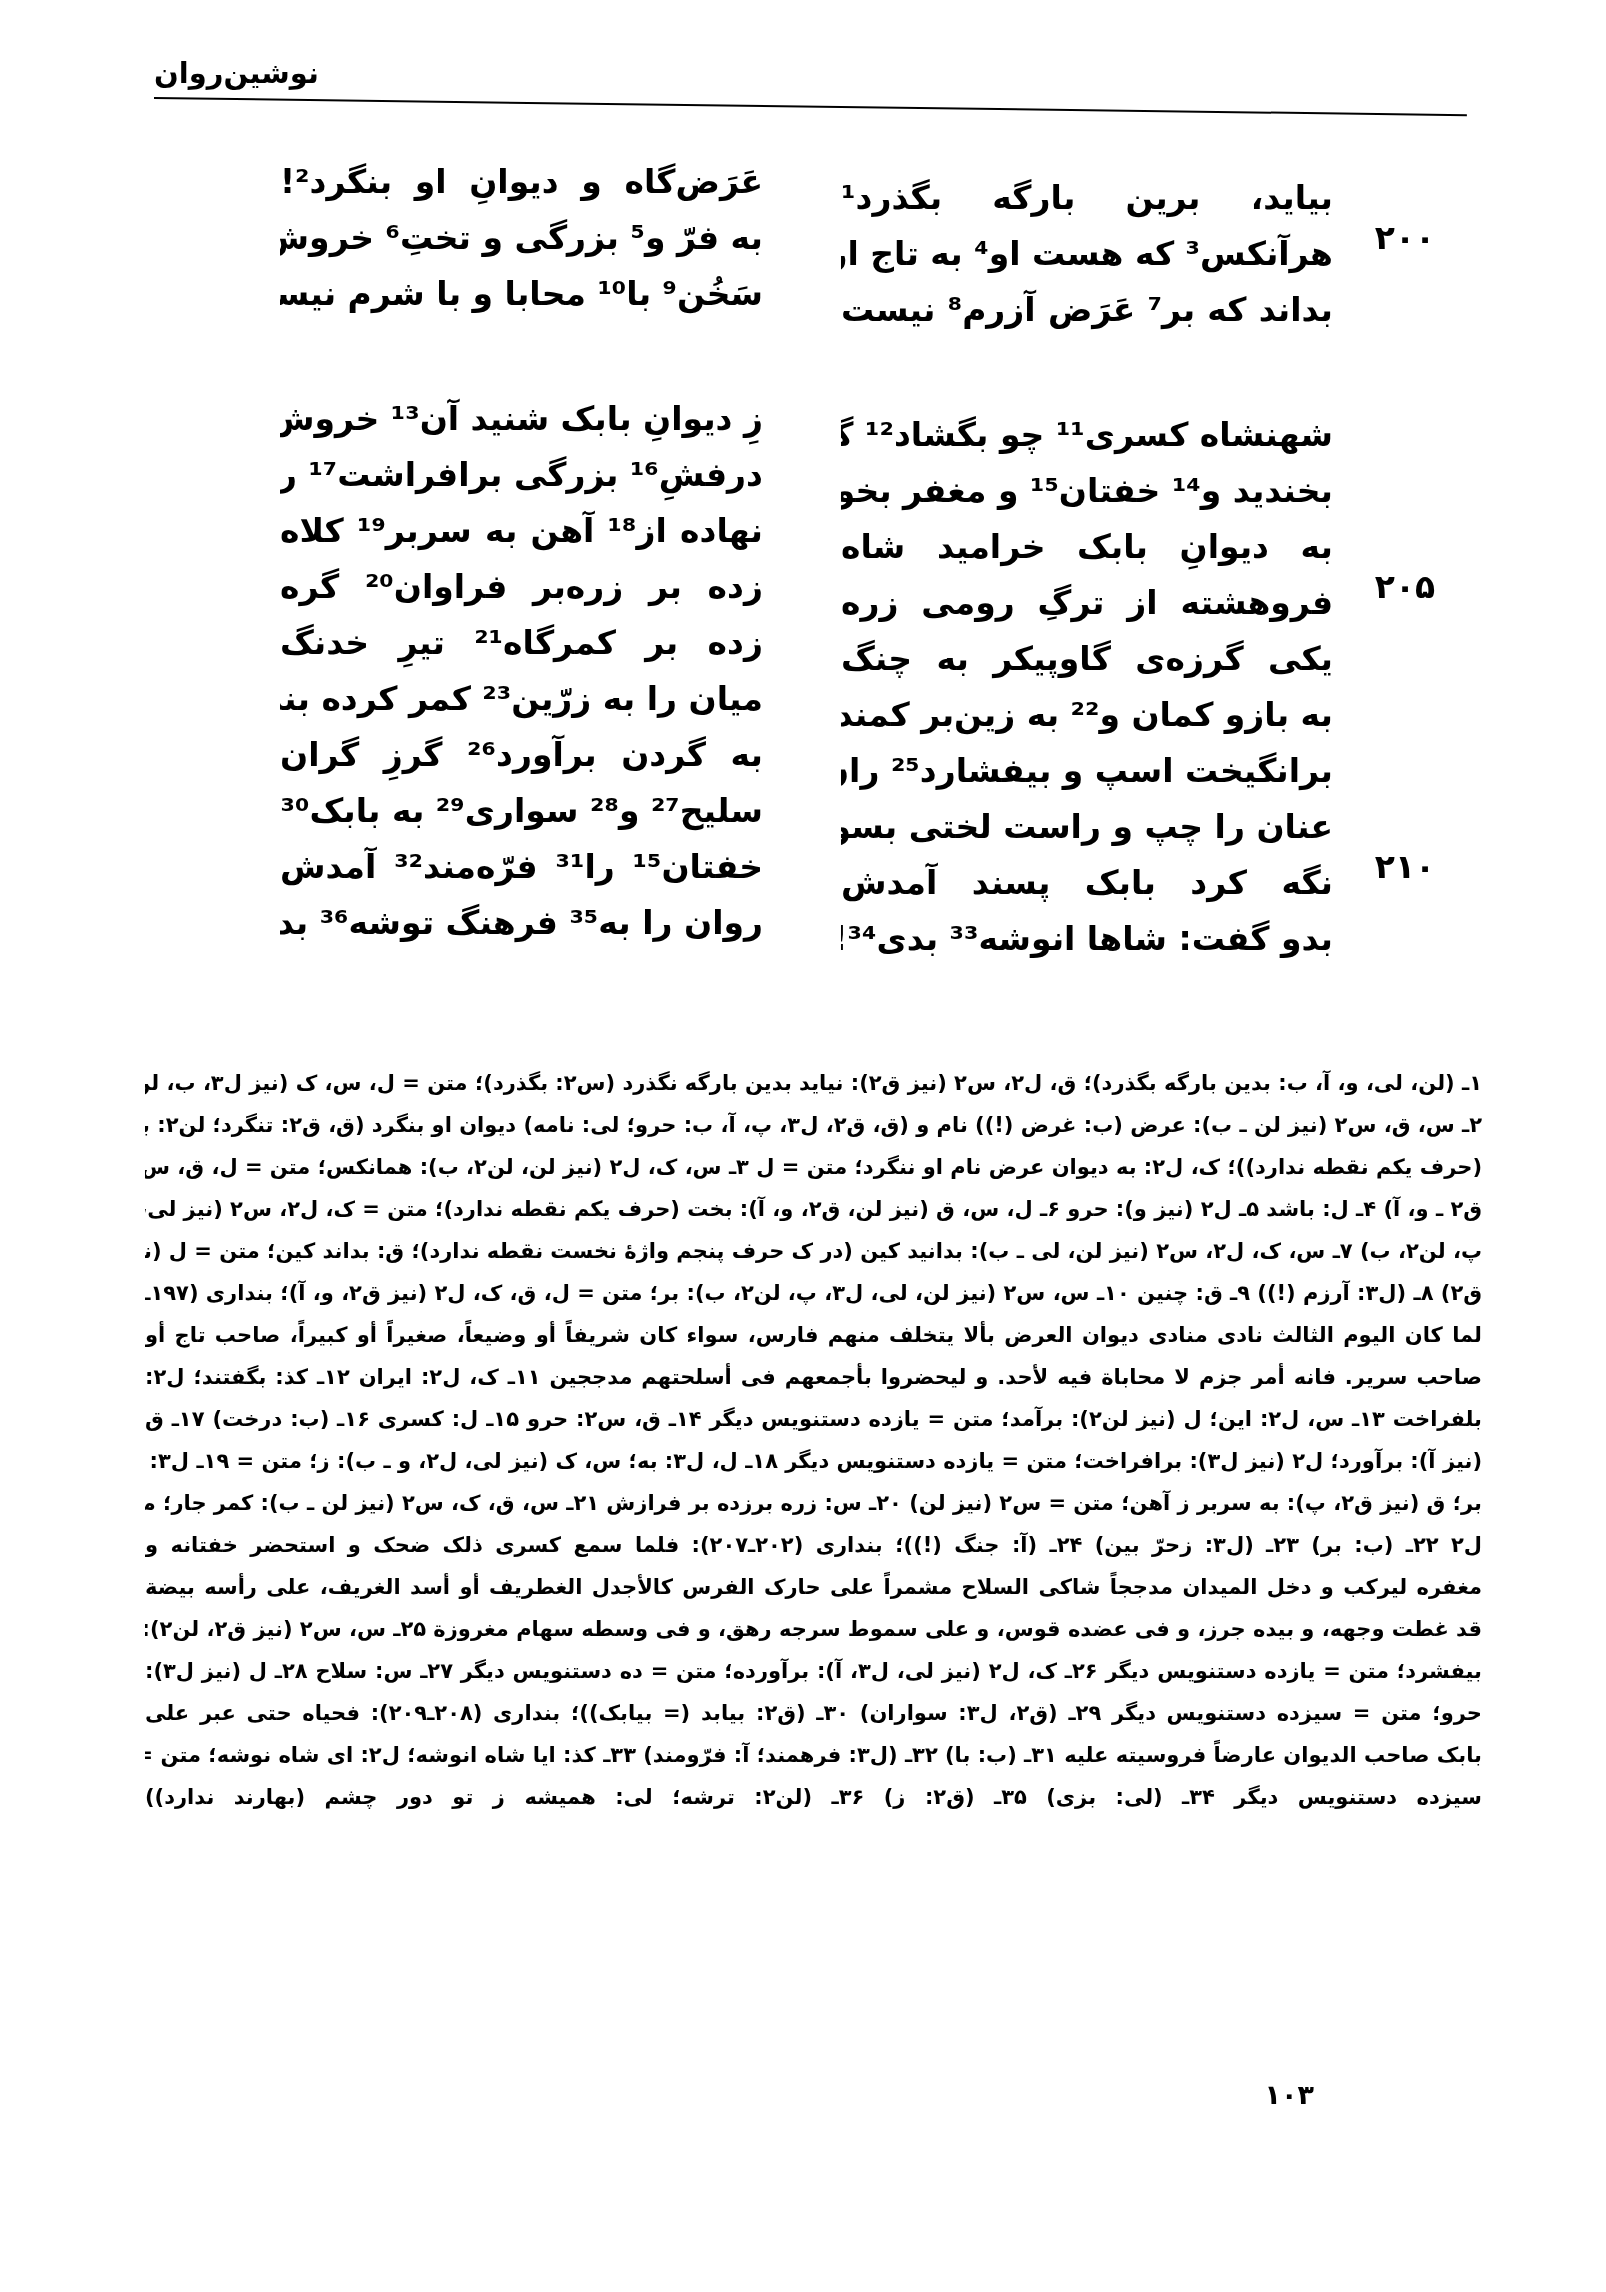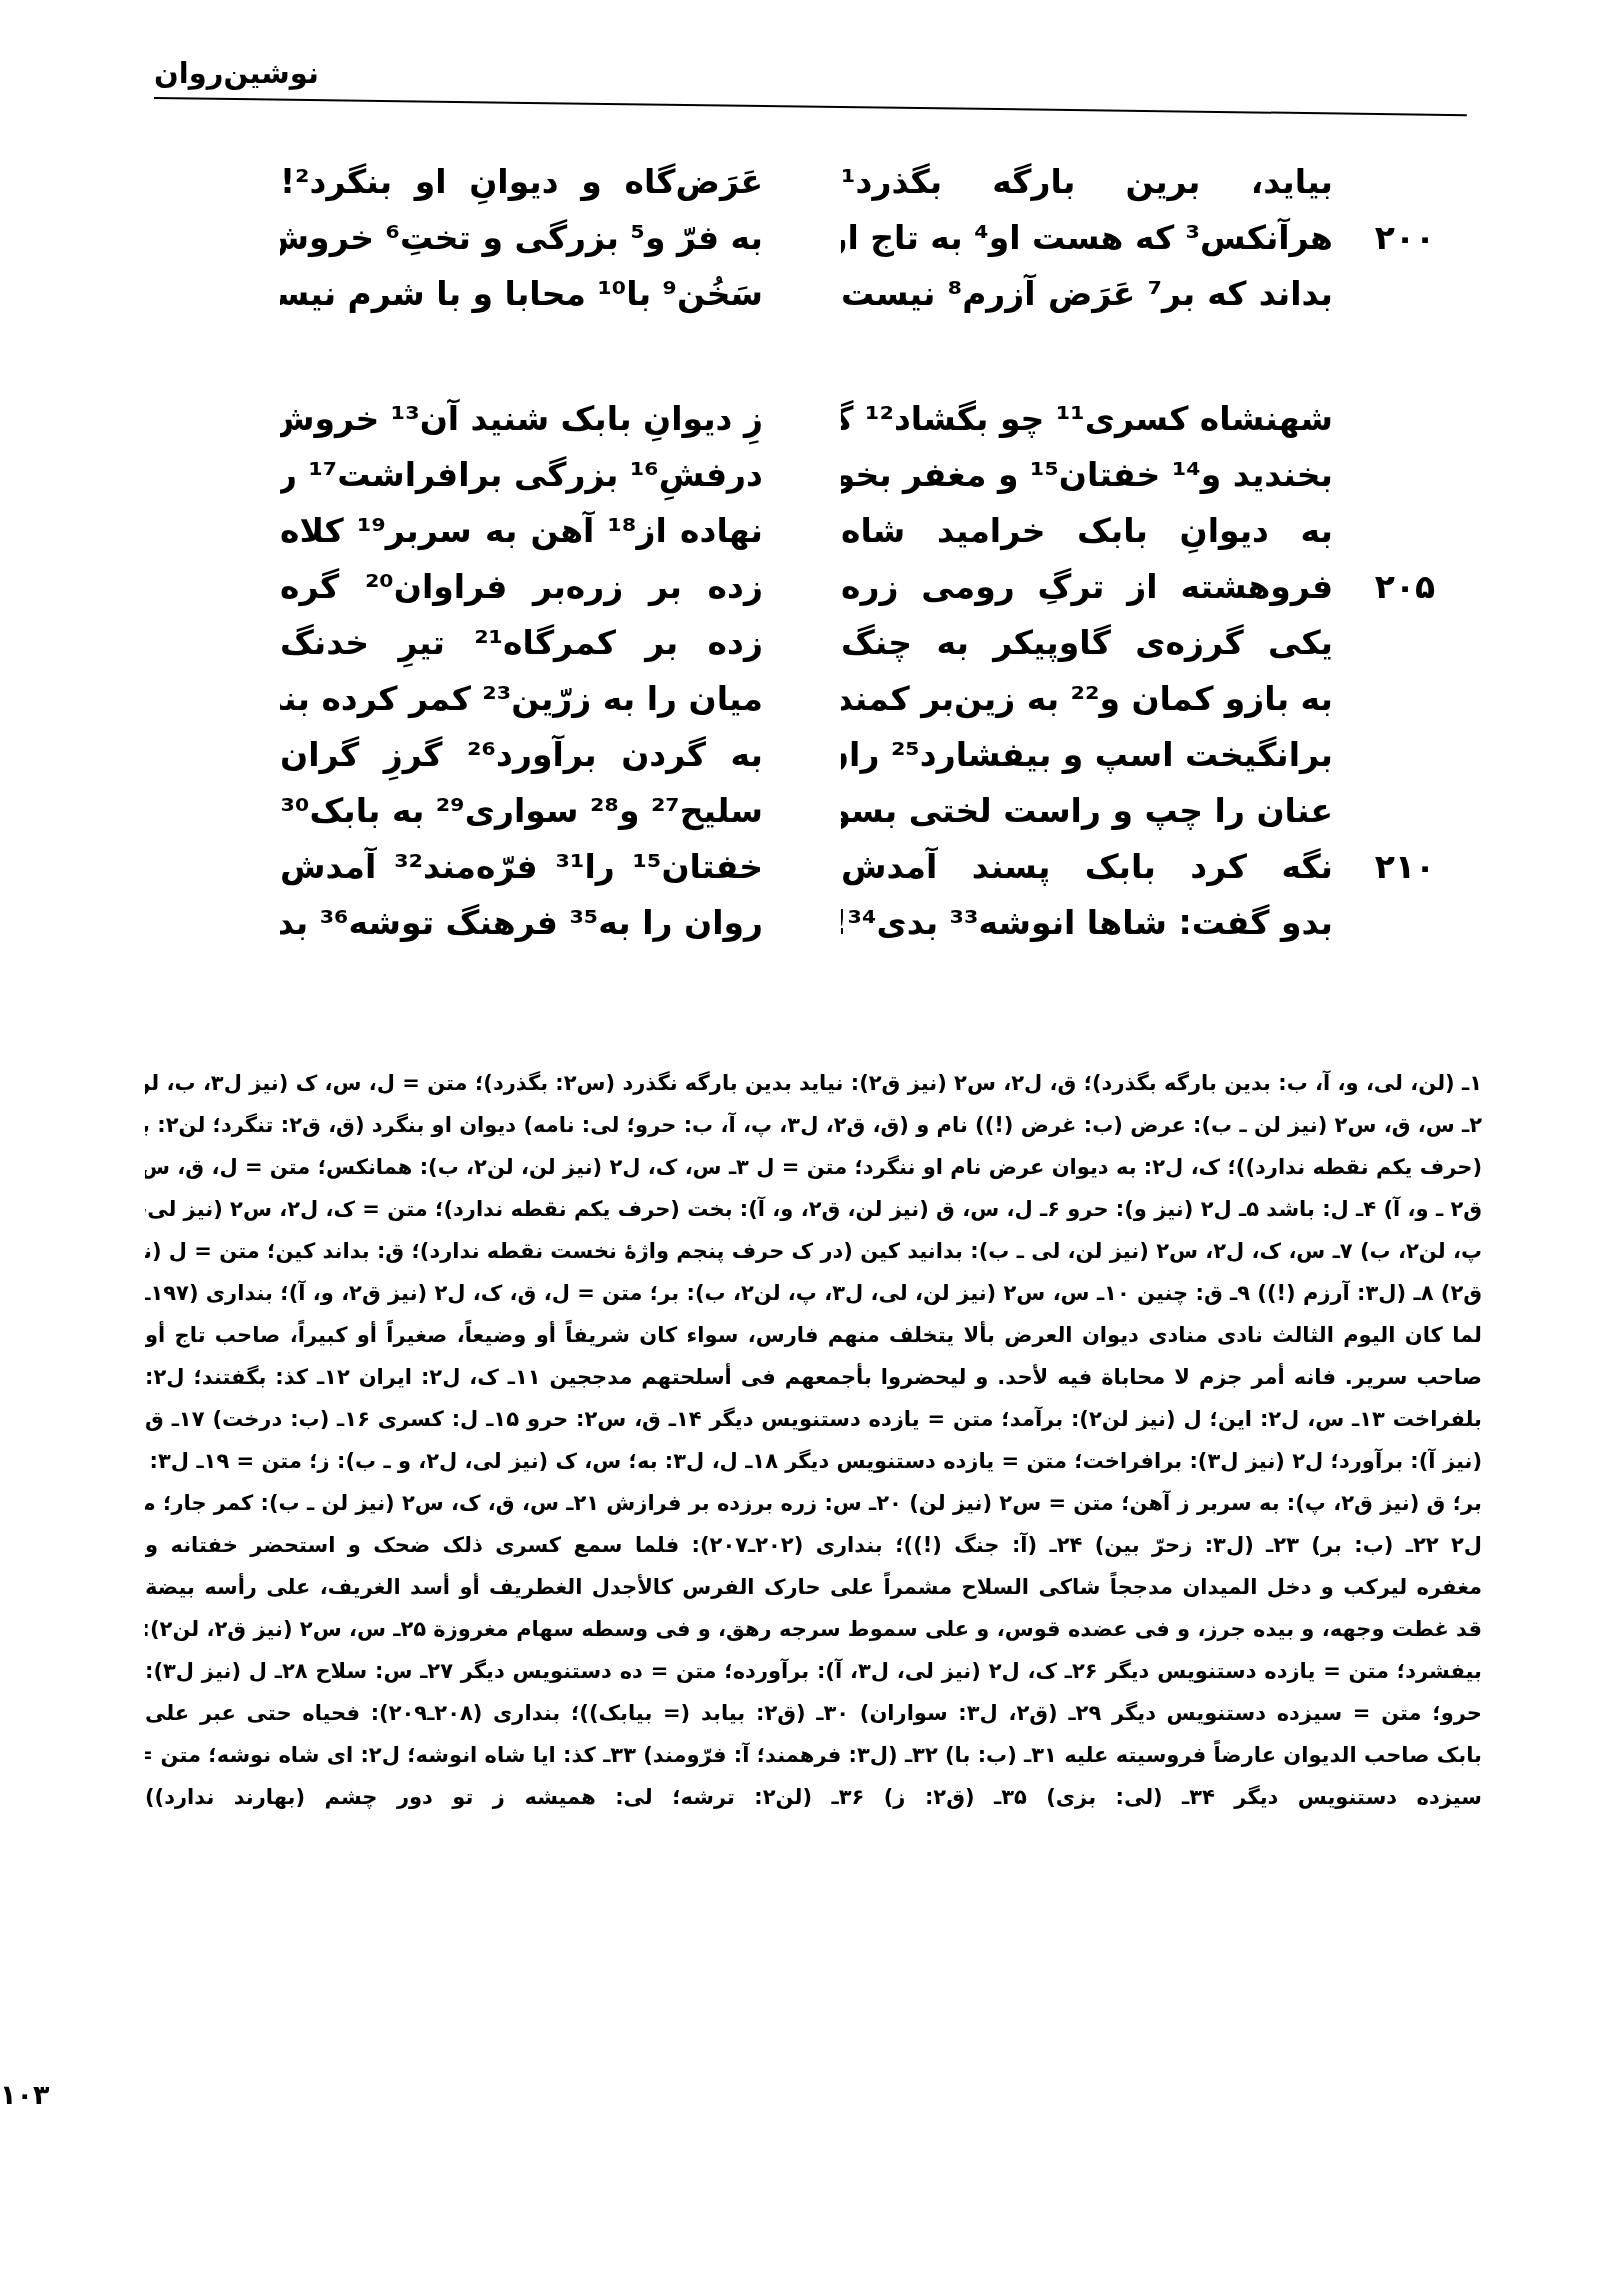--- a/index.html
+++ b/index.html
@@ -22,35 +22,35 @@
   .stanza { position: absolute; right: 0; width: 1207px; }
   .verse-line {
     position: relative; height: 56px; direction: rtl;
     font-size: 33px; font-weight: bold; line-height: 56px;
   }
   .line-num {
     position: absolute; right: 0; width: 68px; text-align: center; direction: rtl;
   }
   .hemi-right {
     position: absolute; right: 106px; width: 492px;
-    text-align: justify; text-align-last: justify; white-space: nowrap; overflow: hidden;
+    text-align: justify; text-align-last: justify; white-space: nowrap; overflow: hidden; margin-top: 16px;
   }
   .hemi-left {
     position: absolute; right: 676px; width: 483px;
     text-align: justify; text-align-last: justify; white-space: nowrap; overflow: hidden;
   }
   .footnotes {
     position: absolute; left: 145px; top: 1062px; width: 1337px;
     direction: rtl; font-size: 21px; font-weight: bold; line-height: 42px;
     text-align: justify;
   }
   .fn-line { display: block; white-space: nowrap; overflow: hidden; text-align: justify; text-align-last: justify; height: 42px; }
   .page-number {
     position: absolute; left: 0; width: 1314px; top: 2079px;
-    text-align: left; font-size: 27px; font-weight: bold; direction: rtl;
+    text-align: right; font-size: 27px; font-weight: bold; direction: rtl;
   }
 </style>
 </head>
 <body>
 
 <div class="header-title">نوشین‌روان</div>
 <div class="header-rule"></div>
 
 <div class="verses">
   <div class="stanza" style="top:0px;">

